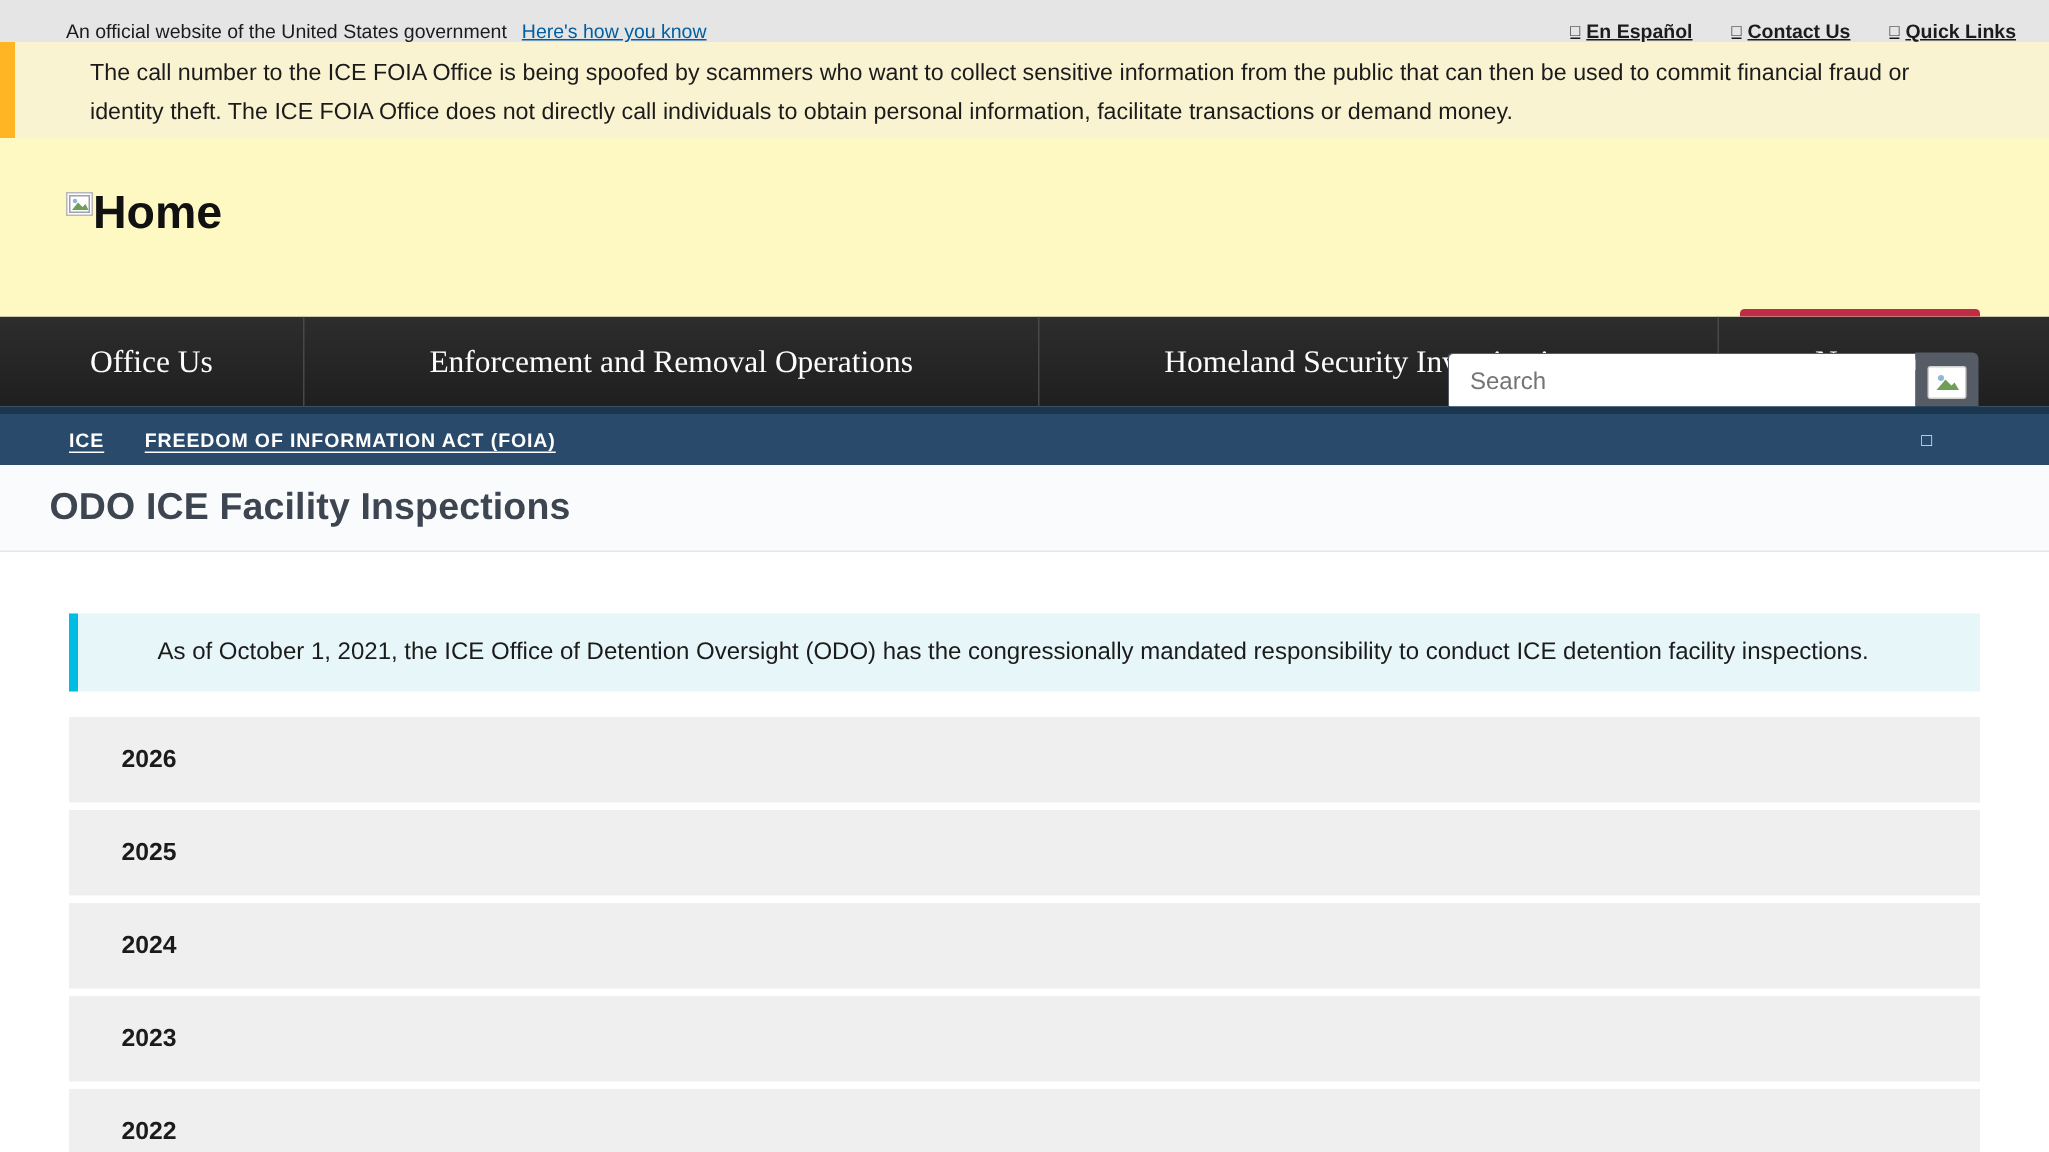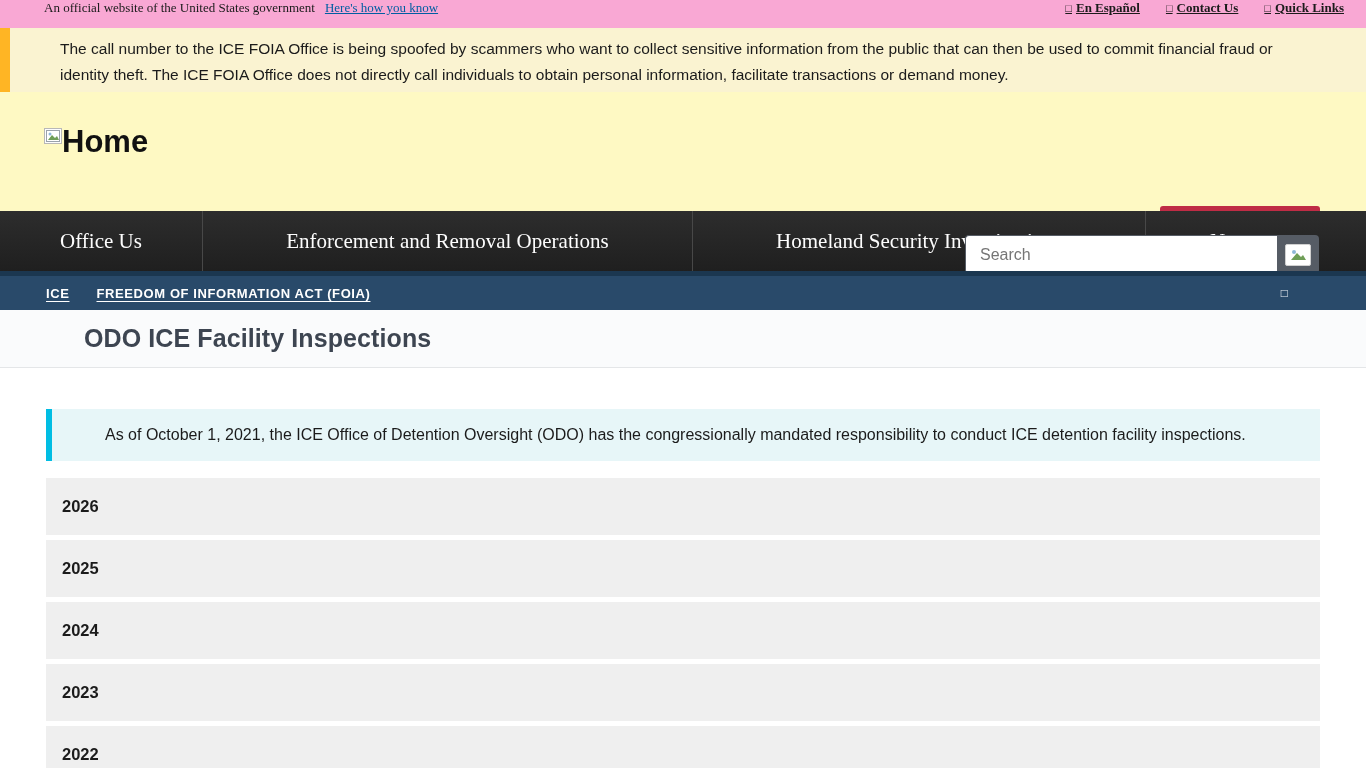--- a/index.html
+++ b/index.html
@@ -1,23 +1,23 @@
 <!DOCTYPE html>
 <html><head>
 <meta charset="utf-8">
 <style>
   * { margin: 0; padding: 0; box-sizing: border-box; }
   html, body { width: 1366px; height: 768px; overflow: hidden; }
   body { font-family: "Liberation Sans", sans-serif; background: #ffffff; color: #1b1b1b; }
 
   
   .topbar {
-    height: 28px; background: #f9a8d4;
-    display: flex; align-items: flex-start; justify-content: space-between;
-    padding: 0 22px 0 44px; font-size: 13px; color: #1b1b1b; font-family: Liberation Serif, serif;
+    height: 28px; background: #e5e5e5;
+    display: flex; align-items: flex-end; justify-content: space-between;
+    padding: 0 22px 0 44px; font-size: 13px; color: #1b1b1b;
   }
   .topbar-left { display: flex; align-items: center; gap: 10px; }
   .topbar-left .how-link { color: #005ea2; text-decoration: underline; cursor: pointer; }
   .topbar-right { display: flex; align-items: center; gap: 26px; }
   .topbar-right .toplink {
     font-weight: bold; text-decoration: underline; color: #1b1b1b; cursor: pointer;
     display: inline-flex; align-items: center; gap: 4px;
   }
   .tofu { font-weight: normal; font-size: 11px; text-decoration: none; display: inline-block; }
 
@@ -83,34 +83,34 @@
     text-decoration: underline; text-underline-offset: 3px; cursor: pointer; margin-right: 27px;
     text-transform: uppercase;
   }
   .breadcrumb-tofu {
     position: absolute; right: 78px; top: 10px; color: #e8eef4; font-size: 12px;
   }
 
   
   .title-strip {
     height: 58px; background: #fafbfc; border-bottom: 1px solid #e4e6e8;
-    display: flex; align-items: center; padding-left: 84px;
+    display: flex; align-items: center; padding-left: 33px;
   }
   .page-title { font-size: 25px; font-weight: bold; color: #3d4551; letter-spacing: 0.1px; }
 
   
   .content { background: #ffffff; padding-top: 41px; }
   .callout {
     margin-left: 46px; width: 1274px; background: #e7f6f8; border-left: 6px solid #00bde3;
     padding: 13px 60px 13px 53px; font-size: 16px; line-height: 26px; color: #1b1b1b;
   }
   .accordion { margin-top: 17px; }
   .year-row {
     margin-left: 46px; width: 1274px; height: 57px; background: #efefef;
-    display: flex; align-items: center; padding-left: 16px; margin-bottom: 5px;
+    display: flex; align-items: center; padding-left: 35px; margin-bottom: 5px;
     font-size: 16.5px; font-weight: bold; color: #1b1b1b; cursor: pointer;
   }
 </style>
 </head>
 <body>
 
 <div class="topbar">
   <div class="topbar-left">
     <span>An official website of the United States government</span>
     <span class="how-link">Here's how you know</span>

